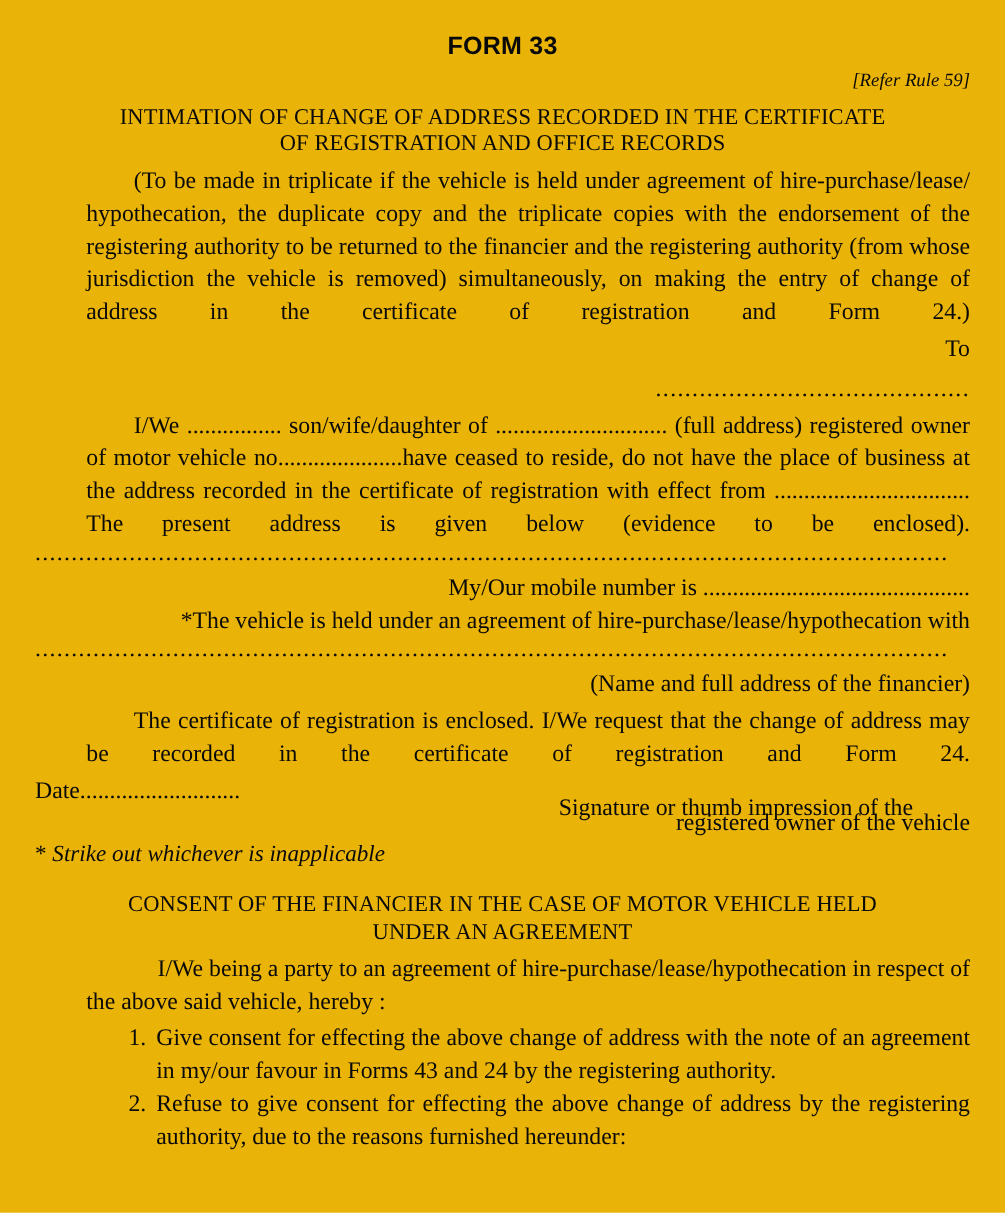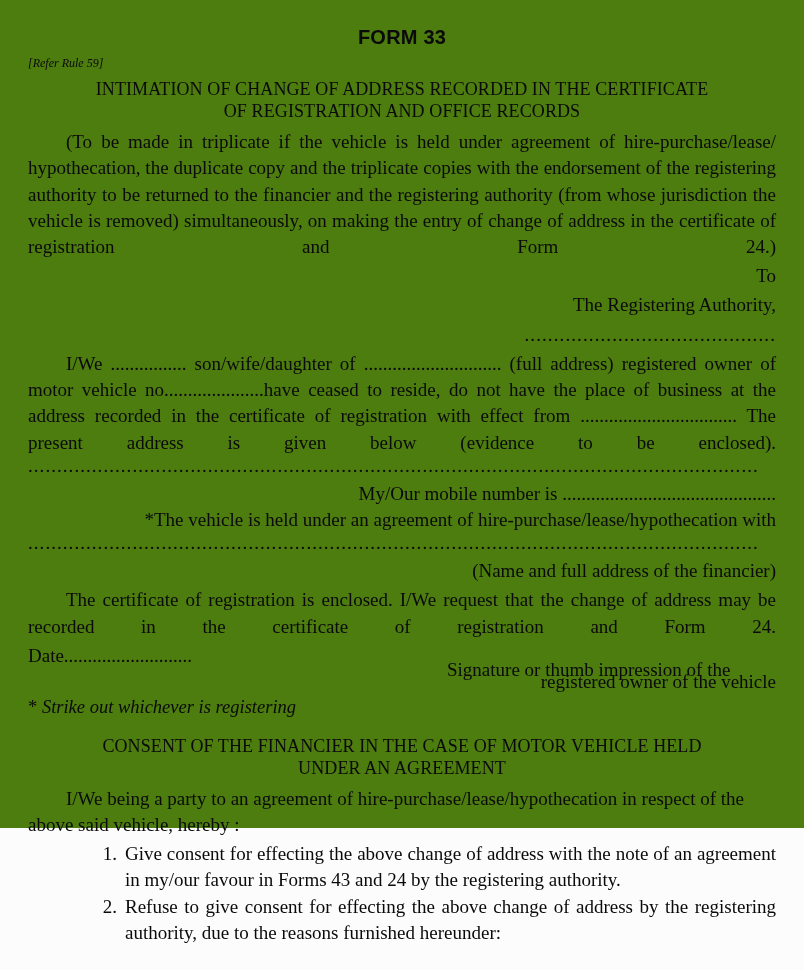--- a/index.html
+++ b/index.html
@@ -10,22 +10,22 @@
     width: 804px;
     height: 970px;
     background: #fcfcfc;
     font-family: "Liberation Serif", serif;
     color: #0a0a0a;
     overflow: hidden;
   }
   .page {
     position: relative;
     width: 804px;
-    height: 828px;
-    background: #4d7c0f;
+    height: 970px;
+    background: #eab308;
     padding: 0;
     box-sizing: border-box;
   }
   .inner {
     position: absolute;
     left: 28px;
     top: 0;
     width: 748px;
   }
 
@@ -33,23 +33,23 @@
   .form-title {
     font-family: "Liberation Sans", sans-serif;
     font-weight: bold;
     font-size: 20px;
     text-align: center;
     letter-spacing: 0.2px;
     margin-top: 26px;
     line-height: 1.1;
   }
   .refer-rule {
-    text-align: left;
+    text-align: right;
     font-style: italic;
-    font-size: 12px;
+    font-size: 15px;
     margin-top: 9px;
     line-height: 1.1;
   }
   .main-heading {
     text-align: center;
     font-size: 18px;
     line-height: 1.22;
     margin-top: 9px;
     letter-spacing: 0.1px;
   }
@@ -59,23 +59,24 @@
     font-size: 19px;
     line-height: 1.38;
     text-align: justify;
     text-justify: inter-word;
   }
   .para.j-all {
     text-align-last: justify;
   }
   .indent {
     text-indent: 38px;
+    margin-left: 41px;
   }
   .nojust {
-    text-align: left;
+    text-align: right;
     text-align-last: left;
   }
   .line {
     font-size: 19px;
     line-height: 1.38;
     text-align: right;
     white-space: pre-wrap;
   }
   .centered {
     text-align: right;
@@ -171,21 +172,20 @@
     <div class="sp-2"></div>
 
     <div class="para indent j-all">(To be made in triplicate if the vehicle is held under agreement of hire-purchase/lease/ hypothecation, the duplicate copy and the triplicate copies with the endorsement of the registering authority to be returned to the financier and the registering authority (from whose jurisdiction the vehicle is removed) simultaneously, on making the entry of change of address in the certificate of registration and Form 24.)</div>
 
     <div class="sp-1"></div>
 
     <div class="line">To</div>
 
     <div class="sp-1"></div>
 
-    <div class="line ind-1">The Registering Authority,</div>
 
     <div class="sp-1"></div>
 
     <div class="line ind-1 dots">...........................................</div>
 
     <div class="sp-1"></div>
 
     <div class="para indent j-all">I/We ................ son/wife/daughter of ............................. (full address) registered owner of motor vehicle no.....................have ceased to reside, do not have the place of business at the address recorded in the certificate of registration with effect from ................................. The present address is given below (evidence to be enclosed).</div>
 
     <div class="fullrule dots">..............................................................................................................................</div>
@@ -210,21 +210,21 @@
     <div class="sp-1"></div>
 
     <div class="sig-row">
       <span>Date...........................</span>
       <span class="sig-right">Signature or thumb impression of the</span>
     </div>
 
     <div class="sub-indent">registered owner of the vehicle</div>
 
     <div class="strike-note">
-      <span class="star">* </span><span>Strike out whichever is registering</span>
+      <span class="star">* </span><span>Strike out whichever is inapplicable</span>
     </div>
 
     <div class="sp-2"></div>
 
     <div class="main-heading">
       <div>CONSENT OF THE FINANCIER IN THE CASE OF MOTOR VEHICLE HELD</div>
       <div>UNDER AN AGREEMENT</div>
     </div>
 
     <div class="sp-2"></div>

